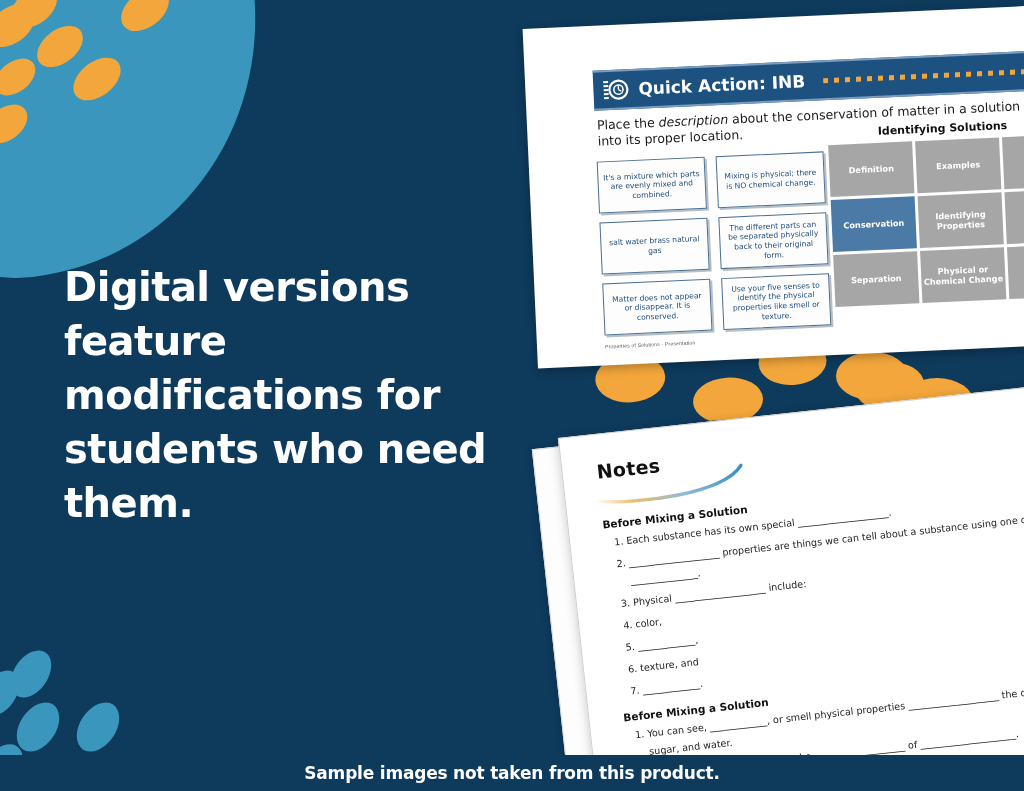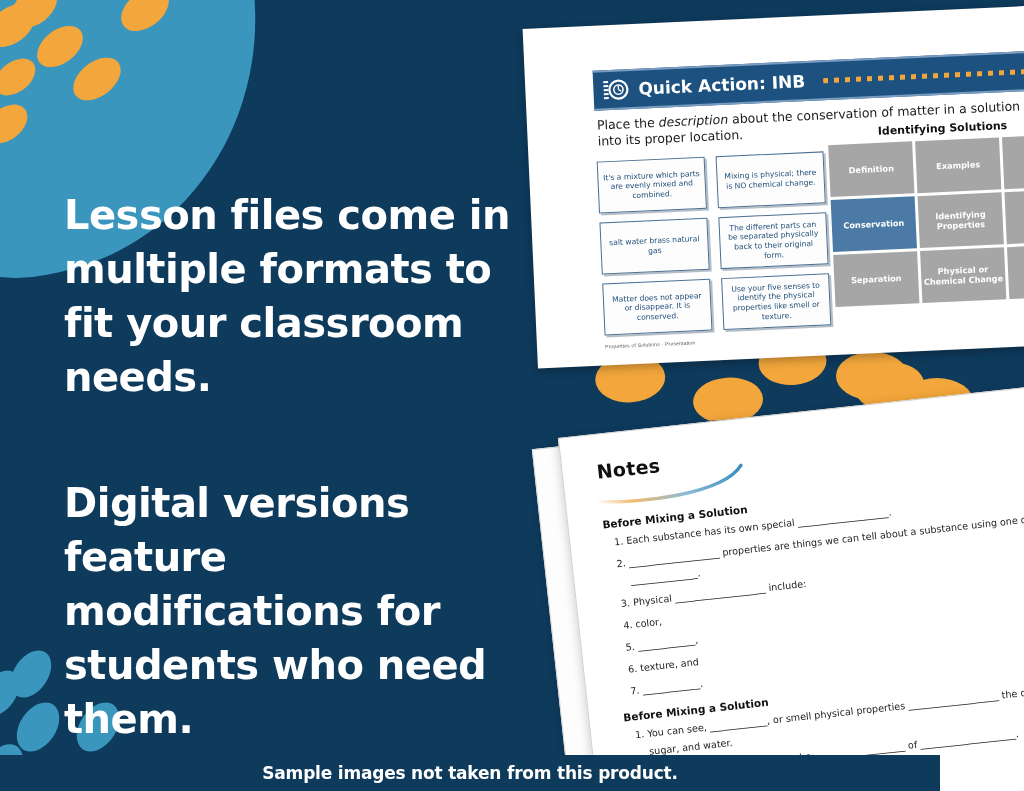--- a/index.html
+++ b/index.html
@@ -44,21 +44,21 @@
   .copy p{
     margin:0;
     font-size:40px;line-height:54px;font-weight:bold;
     letter-spacing:-0.5px;
     font-family:"DejaVu Sans","Liberation Sans",sans-serif;
   }
   .copy p.second{margin-top:72px;}
 
   
   .caption-bar{
-    position:absolute;left:0;bottom:0;width:940px;height:36px;
+    position:absolute;left:0;bottom:0;width:1024px;height:36px;
     background:#0e3a5c;display:flex;align-items:center;justify-content:center;
   }
   .caption-bar span{
     color:#ffffff;font-weight:bold;font-size:17px;letter-spacing:-0.2px;
     font-family:"DejaVu Sans","Liberation Sans",sans-serif;
   }
 
   
   .slide{
     position:absolute;left:530px;top:16px;width:560px;height:340px;
@@ -178,21 +178,20 @@
   <div class="mid-band">
     <div class="dot orange" style="left:166px;top:-6px;width:70px;height:48px;"></div>
     <div class="dot orange" style="left:262px;top:24px;width:70px;height:46px;"></div>
     <div class="dot orange" style="left:330px;top:-10px;width:68px;height:46px;"></div>
     <div class="dot orange" style="left:424px;top:20px;width:70px;height:48px;"></div>
   </div>
   <div class="dot orange" style="left:836px;top:352px;width:72px;height:48px;"></div>
   <div class="dot orange" style="left:900px;top:378px;width:74px;height:50px;"></div>
 
   <div class="copy">
-    <p>Lesson files come in multiple formats to fit your classroom needs.</p>
     <p class="second">Digital versions feature modifications for students who need them.</p>
   </div>
 
   <div class="slide">
 
     <div class="qa-bar">
       <svg class="qa-icon" viewBox="0 0 26 22">
         <rect x="0" y="2" width="5" height="2" fill="#fff"></rect>
         <rect x="0" y="6" width="5" height="2" fill="#fff"></rect>
         <rect x="0" y="10" width="5" height="2" fill="#fff"></rect>

